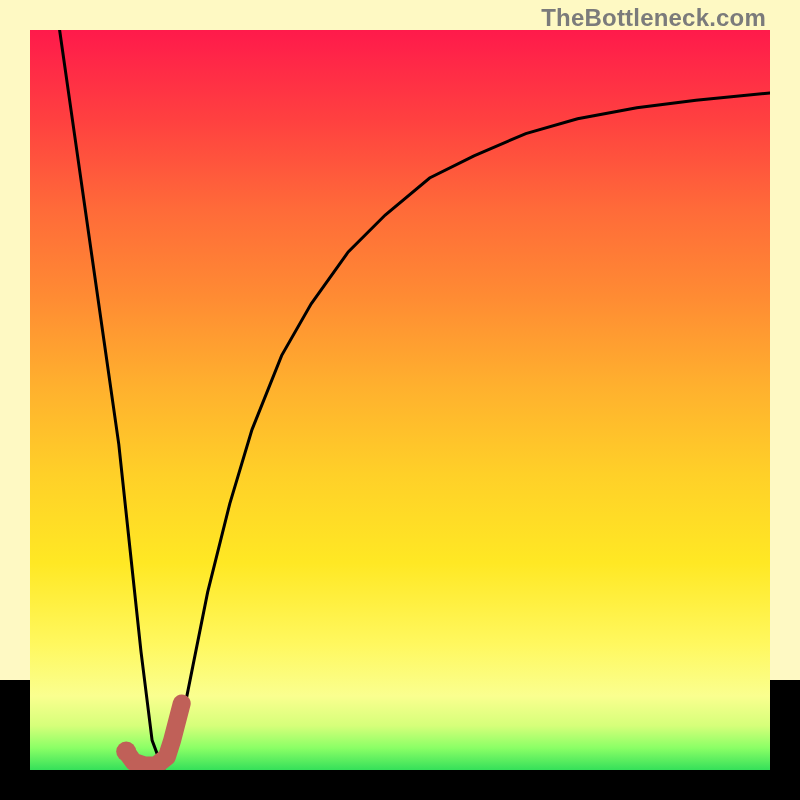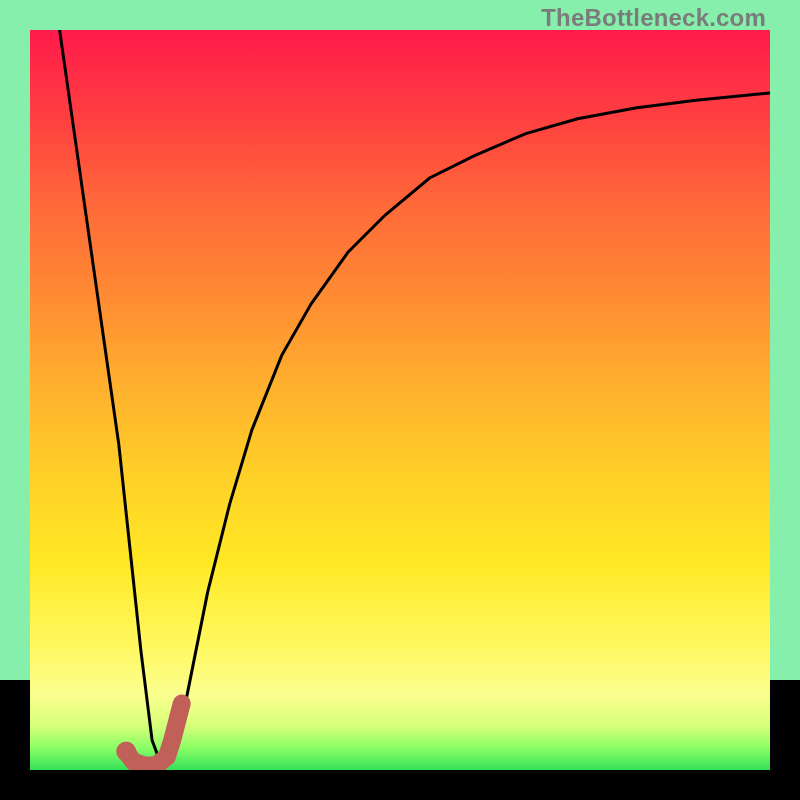--- a/index.html
+++ b/index.html
@@ -10,21 +10,21 @@
     overflow: hidden;
     background: #000;
     font-family: Arial, Helvetica, sans-serif;
   }
   .frame {
     position: absolute;
     left: 0;
     top: 0;
     width: 800px;
     height: 680px;
-    background: #86efac;
+    background: #fef9c3;
   }
   .plot {
     position: absolute;
     left: 30px;
     top: 30px;
     width: 740px;
     height: 740px;
     background: linear-gradient(to bottom,
       #ff1a4b 0%,
       #ff4040 12%,

